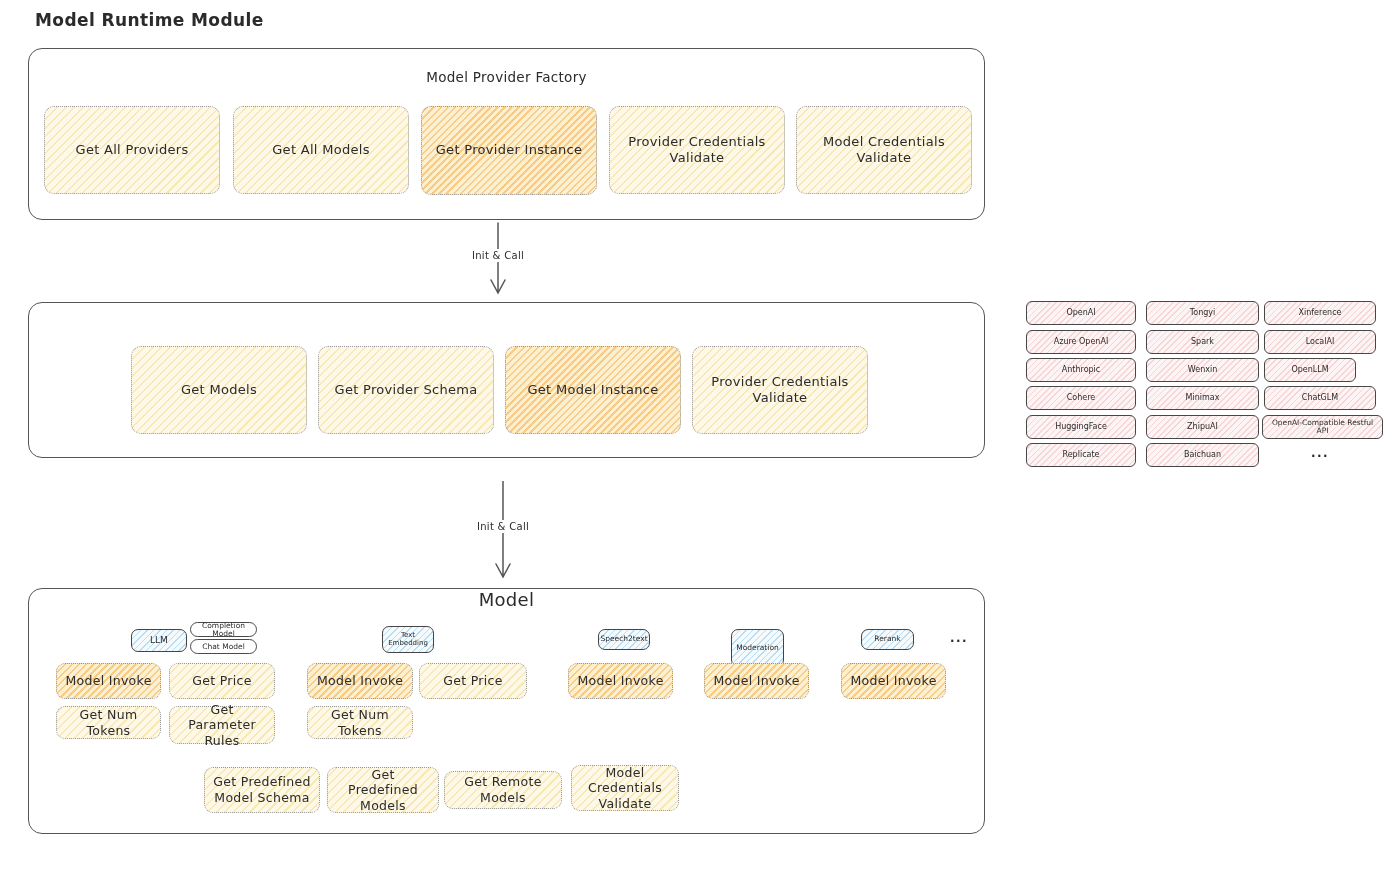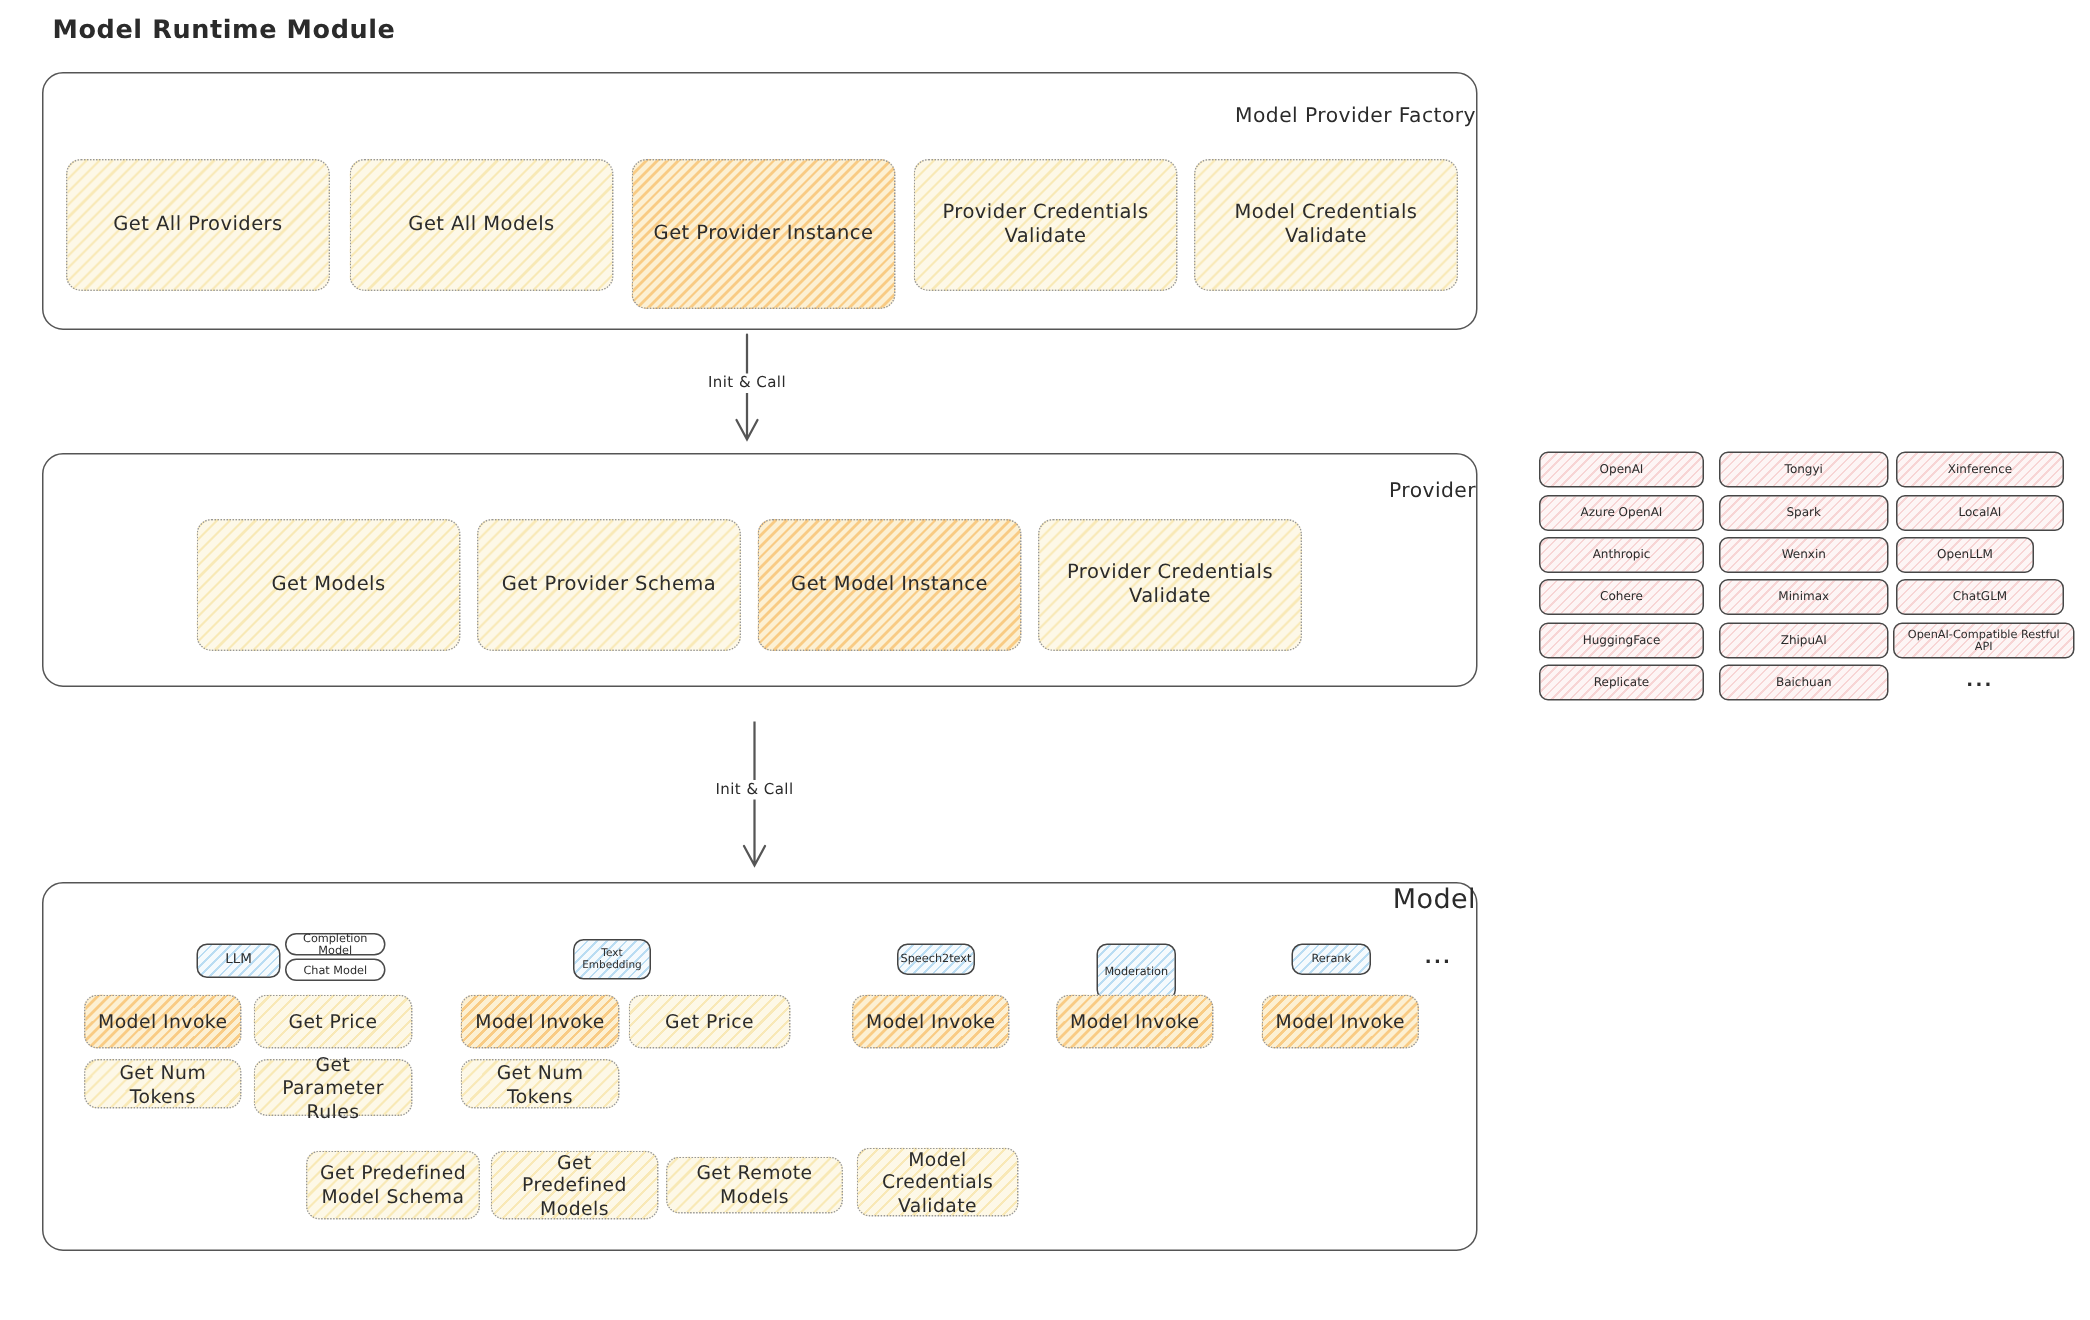--- a/index.html
+++ b/index.html
@@ -16,21 +16,21 @@
     position:absolute; box-sizing:border-box;
     border:1.5px solid #555; border-radius:14px; background:#ffffff;
   }
   .stack::before, .stack::after {
     content:""; position:absolute; inset:-1.5px;
     border:1.5px solid #5f5f5f; border-radius:14px; background:#ffffff;
   }
   .stack::before { transform:translate(7px,7px); z-index:-1; }
   .stack::after  { transform:translate(14px,14px); z-index:-2; }
   .frame-title {
-    position:absolute; left:0; right:0; text-align:right;
+    position:absolute; left:0; right:0; text-align:center;
     font-size:13.5px; letter-spacing:0.3px;
   }
   .btn {
     position:absolute; box-sizing:border-box;
     border:1.4px dotted #979797; border-radius:10px;
     display:flex; align-items:center; justify-content:center; text-align:center;
     font-size:13px; line-height:1.25; letter-spacing:0.3px; padding:3px 8px;
     background-color:#fdf8e7;
     background-image:repeating-linear-gradient(-45deg, rgba(243,214,123,0.45) 0px, rgba(243,214,123,0.45) 1.5px, transparent 1.5px, transparent 6px);
   }
@@ -71,32 +71,31 @@
 <body>
 
 <div class="canvas">
 
   <div class="page-title">Model Runtime Module</div>
 
   <div class="frame" style="left:28px; top:48px; width:957px; height:172px;">
     <div class="frame-title" style="top:20px;">Model Provider Factory</div>
     <div class="btn" style="left:15px;  top:57px; width:176px; height:88px;">Get All Providers</div>
     <div class="btn" style="left:204px; top:57px; width:176px; height:88px;">Get All Models</div>
-    <div class="btn hl" style="left:392px; top:57px; width:176px; height:100px;">Get Provider Instance</div>
+    <div class="btn hl" style="left:392px; top:57px; width:176px; height:89px;">Get Provider Instance</div>
     <div class="btn" style="left:580px; top:57px; width:176px; height:88px;">Provider Credentials Validate</div>
     <div class="btn" style="left:767px; top:57px; width:176px; height:88px;">Model Credentials Validate</div>
   </div>
 
   <svg class="arrow-svg" style="left:486px; top:222px;" width="24" height="74">
     <path d="M12 1 L12 70 M5 58 L12 71 L19 58" stroke="#555" stroke-width="1.5" fill="none" stroke-linecap="round"></path>
   </svg>
   <div class="arrow-label" style="left:458px; top:249px; width:80px;">Init &amp; Call</div>
 
   <div class="frame stack" style="left:28px; top:302px; width:957px; height:156px;">
-    <div class="frame-title" style="top:16px;">Provider</div>
     <div class="btn" style="left:102px; top:43px; width:176px; height:88px;">Get Models</div>
     <div class="btn" style="left:289px; top:43px; width:176px; height:88px;">Get Provider Schema</div>
     <div class="btn hl" style="left:476px; top:43px; width:176px; height:88px;">Get Model Instance</div>
     <div class="btn" style="left:663px; top:43px; width:176px; height:88px;">Provider Credentials Validate</div>
   </div>
 
   <div class="pill-pink" style="left:1026px; top:301px; width:110px; height:24px;">OpenAI</div>
   <div class="pill-pink" style="left:1026px; top:330px; width:110px; height:24px;">Azure OpenAI</div>
   <div class="pill-pink" style="left:1026px; top:358px; width:110px; height:24px;">Anthropic</div>
   <div class="pill-pink" style="left:1026px; top:386px; width:110px; height:24px;">Cohere</div>

